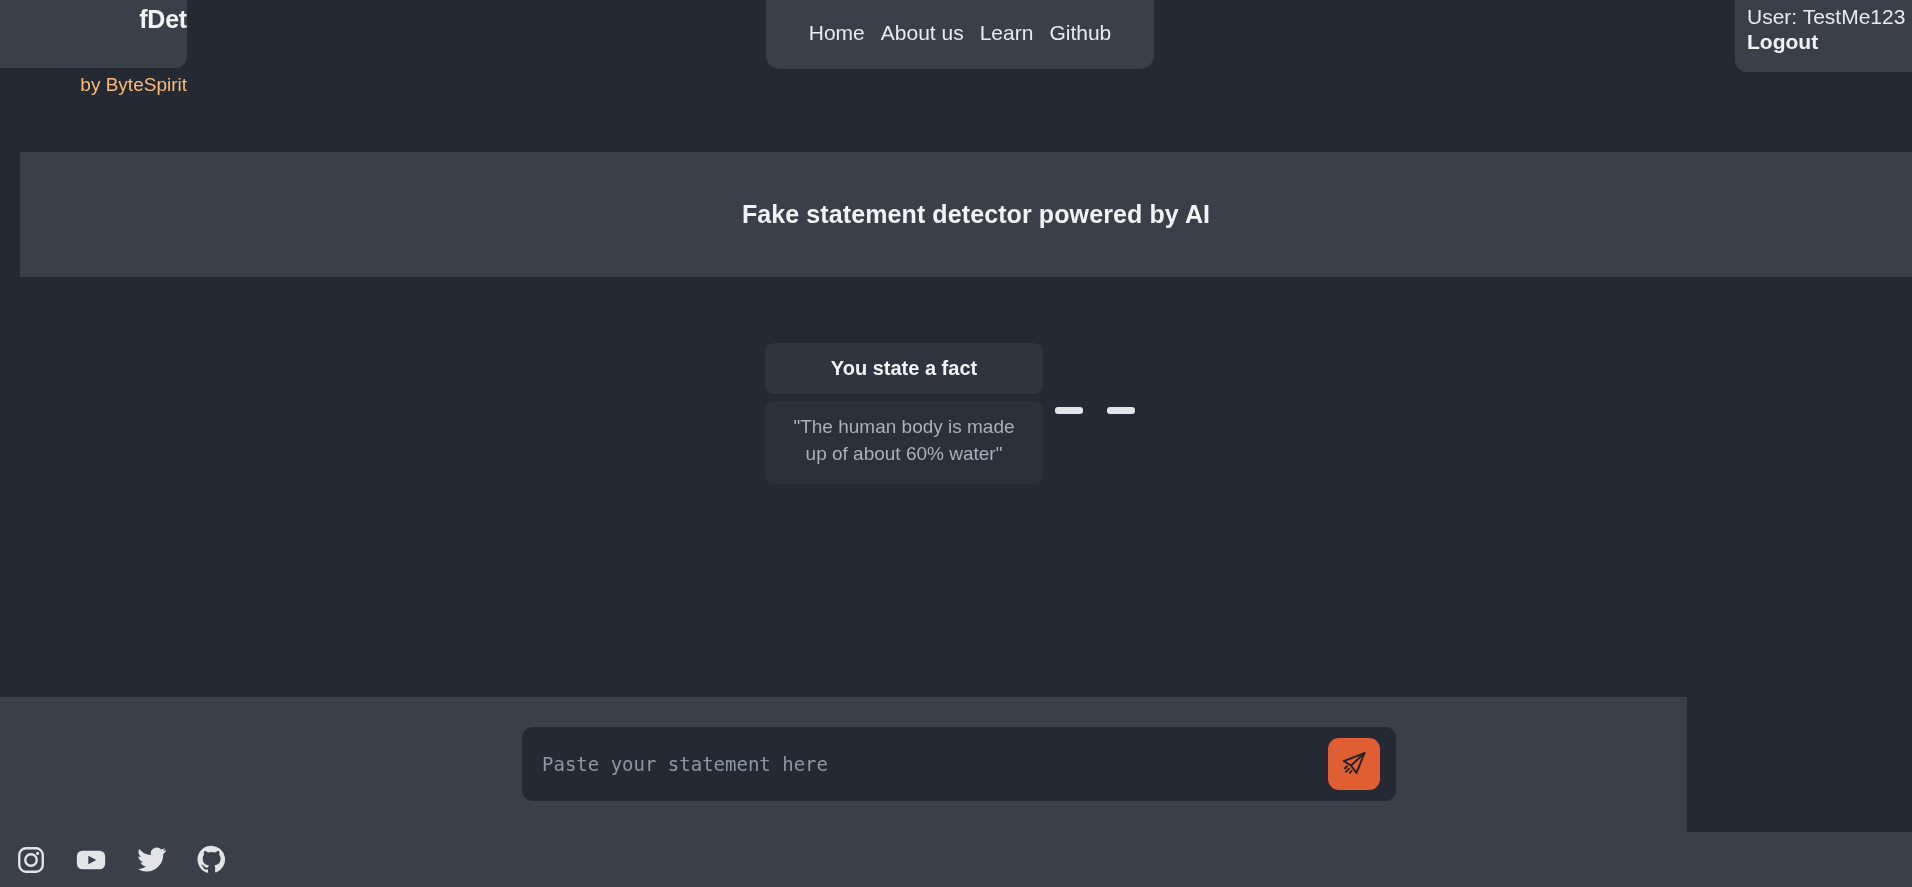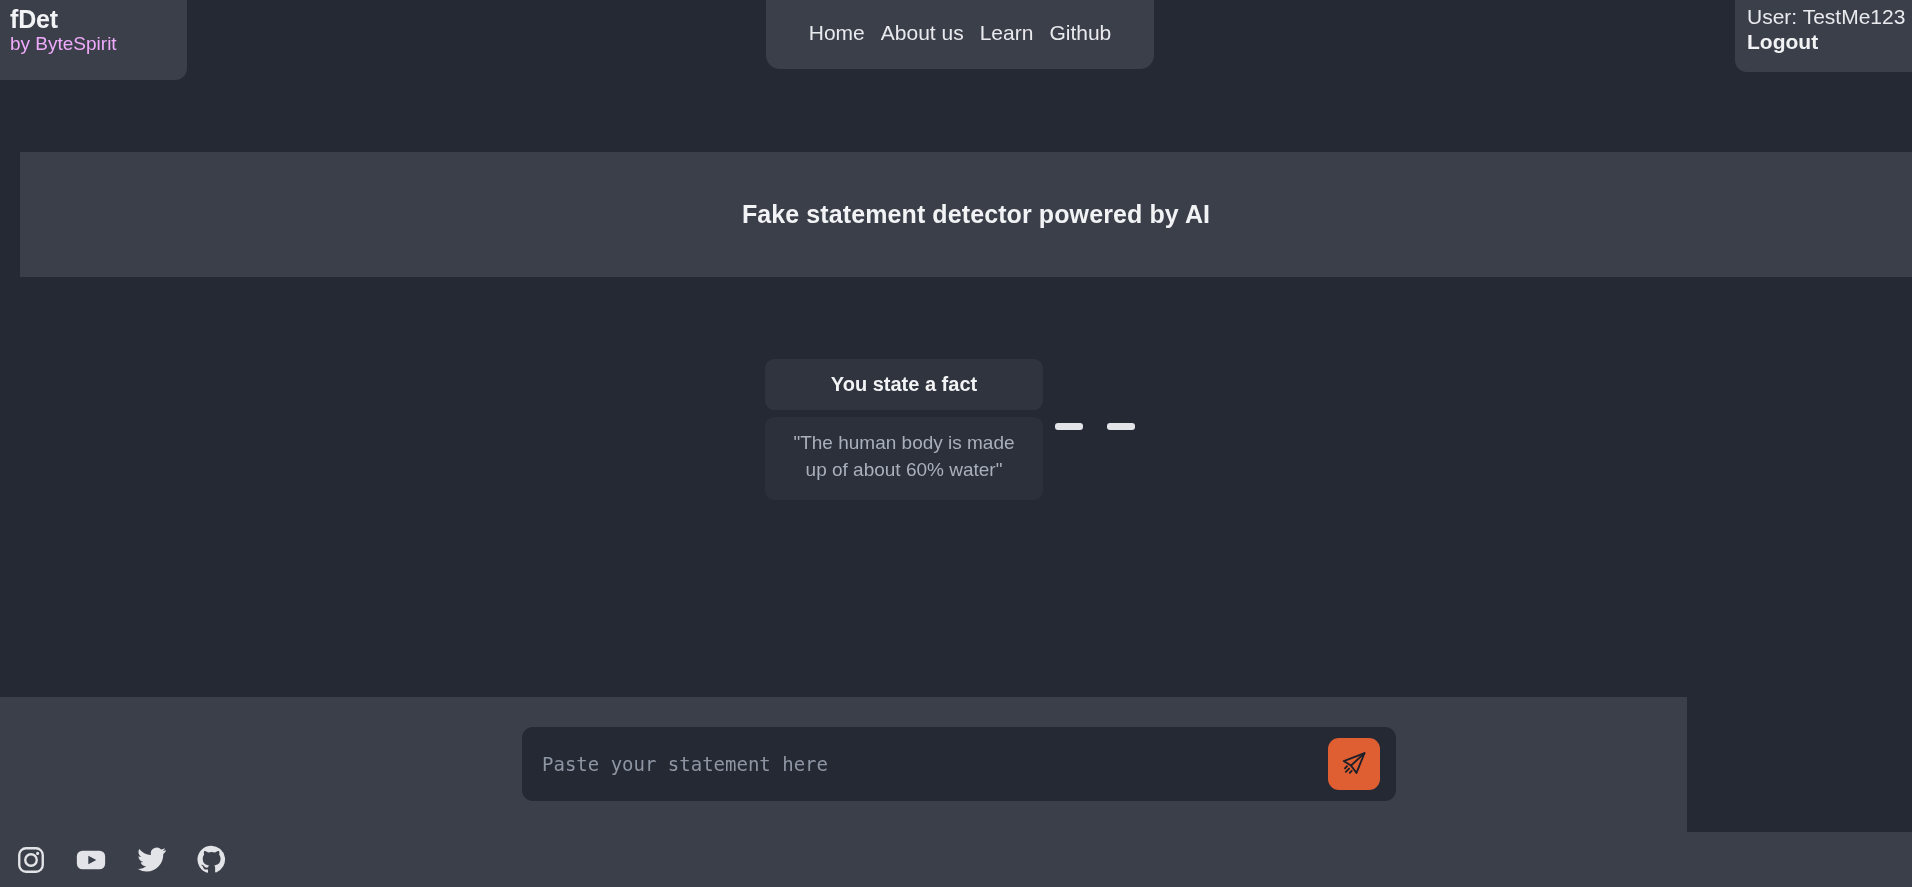--- a/index.html
+++ b/index.html
@@ -23,37 +23,39 @@
     top: 0; left: 0;
     width: 1912px;
     height: 152px;
     background: #242933;
   }
 
   .logo-panel {
     position: absolute;
     top: 0; left: 0;
     width: 187px;
-    height: 80px;
+    height: 68px;
     background: #3b3f4a;
     border-bottom-right-radius: 12px;
     padding: 5px 0 0 10px;
+    text-align: right;
   }
   .logo-title {
     font-size: 25px;
     font-weight: bold;
     line-height: 1.12;
     color: #f2f3f5;
     letter-spacing: -0.2px;
   }
   .logo-sub {
     font-size: 19px;
     line-height: 1.12;
-    color: #f0abfc;
+    color: #fdba74;
     font-weight: 400;
+    margin-top: 41px;
   }
 
   .nav-pill {
     position: absolute;
     top: 0;
     left: 766px;
     width: 388px;
     height: 69px;
     background: #3b3f4a;
     border-bottom-left-radius: 14px;
@@ -120,21 +122,21 @@
   .main {
     position: absolute;
     top: 277px; left: 0;
     width: 1912px;
     height: 420px;
     background: #242933;
   }
 
   .cards-row {
     position: absolute;
-    top: 82px;
+    top: 66px;
     left: 0;
     width: 1912px;
     display: flex;
     align-items: flex-start;
     justify-content: center;
     gap: 0;
   }
 
   .card {
     display: flex;

